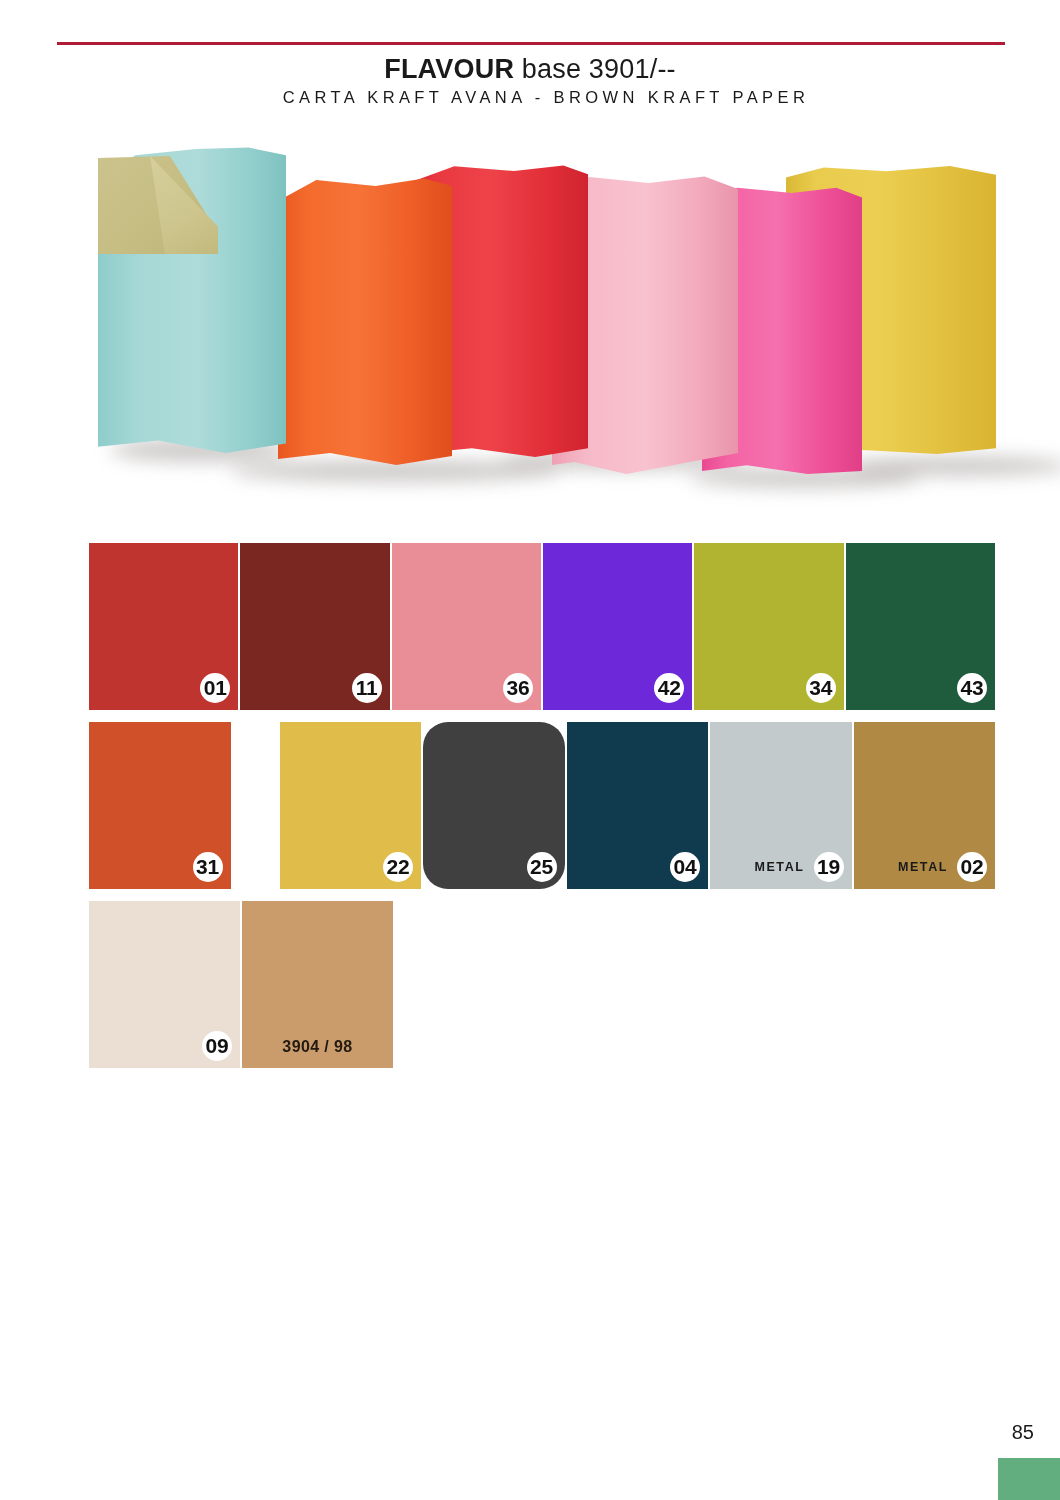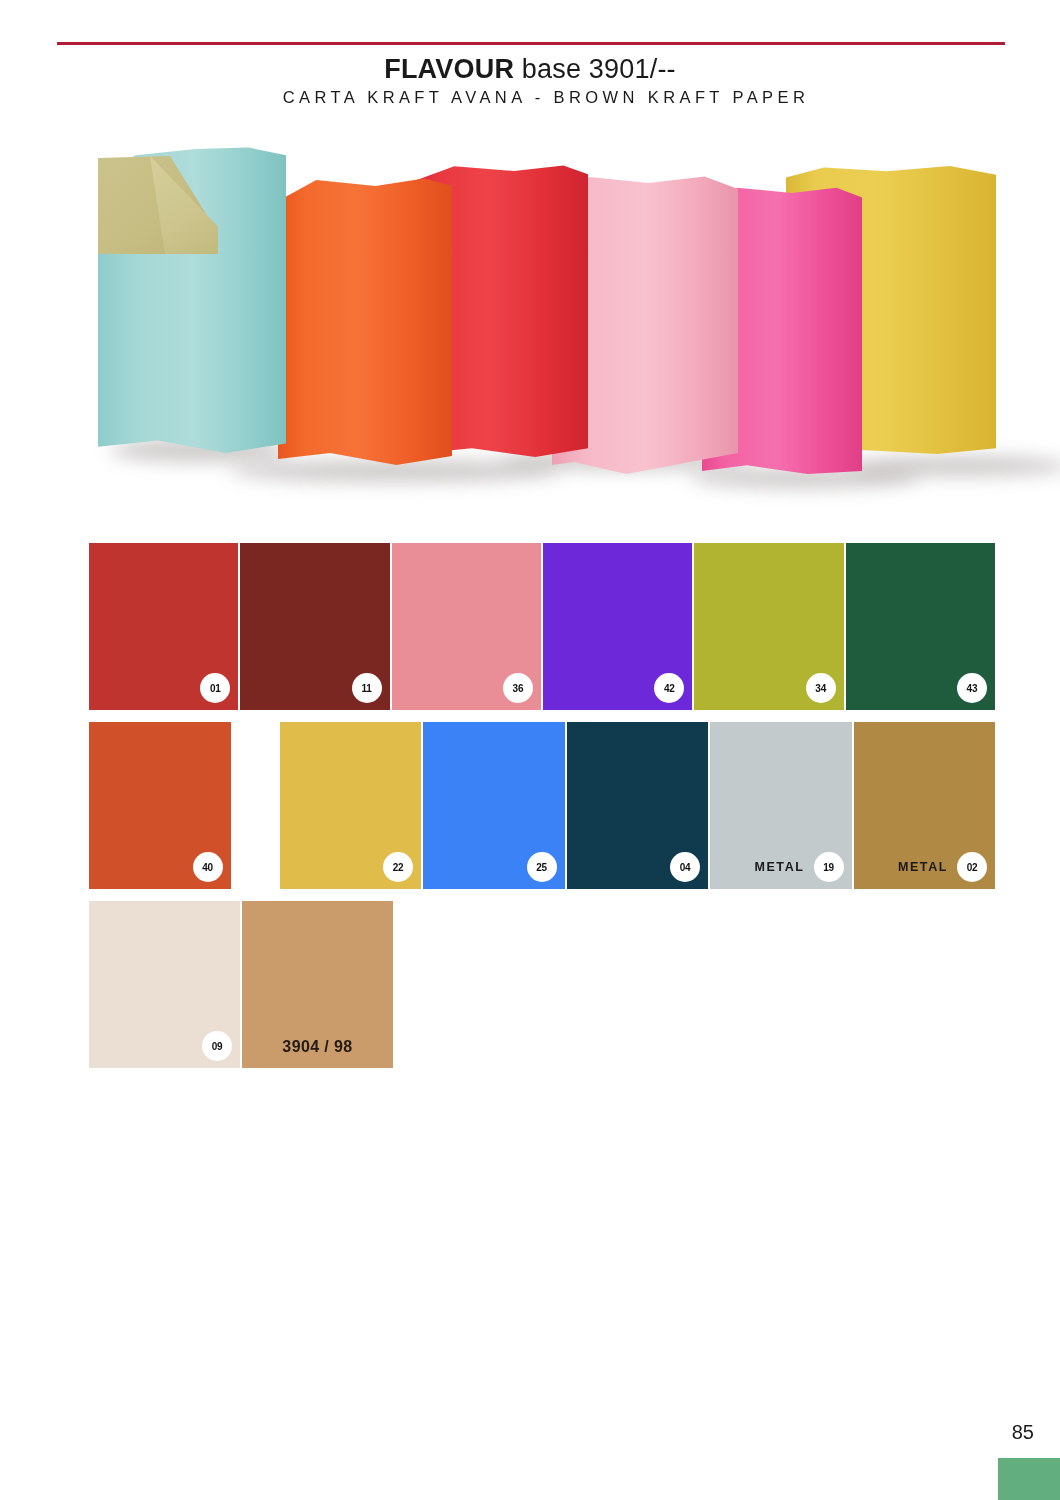--- a/index.html
+++ b/index.html
@@ -115,21 +115,21 @@
     font-weight: bold;
     letter-spacing: 1.6px;
     color: #1a1a1a;
   }
   .badge {
     width: 30px;
     height: 30px;
     border-radius: 50%;
     background: #ffffff;
     color: #111111;
-    font-size: 10px;
+    font-size: 21px;
     font-weight: bold;
     display: flex;
     align-items: center;
     justify-content: center;
     letter-spacing: -0.2px;
   }
   .plain-code {
     position: absolute;
     left: 0;
     right: 0;
@@ -248,29 +248,29 @@
     <div class="swatch" style="background:#1f5c3d;">
       <div class="swatch-label">
         <span class="badge">43</span>
       </div>
     </div>
   </div>
 
   <div class="swatch-row">
     <div class="swatch" style="background:#d0502a;">
       <div class="swatch-label">
-        <span class="badge">40</span>
+        <span class="badge">31</span>
       </div>
     </div>
     <div class="swatch" style="background:#e0bc4b;margin-left:47px;">
       <div class="swatch-label">
         <span class="badge">22</span>
       </div>
     </div>
-    <div class="swatch" style="background:#3b82f6;">
+    <div class="swatch" style="background:#404040;border-radius:25px;">
       <div class="swatch-label">
         <span class="badge">25</span>
       </div>
     </div>
     <div class="swatch" style="background:#103a4e;">
       <div class="swatch-label">
         <span class="badge">04</span>
       </div>
     </div>
     <div class="swatch" style="background:#c2cacc;">

